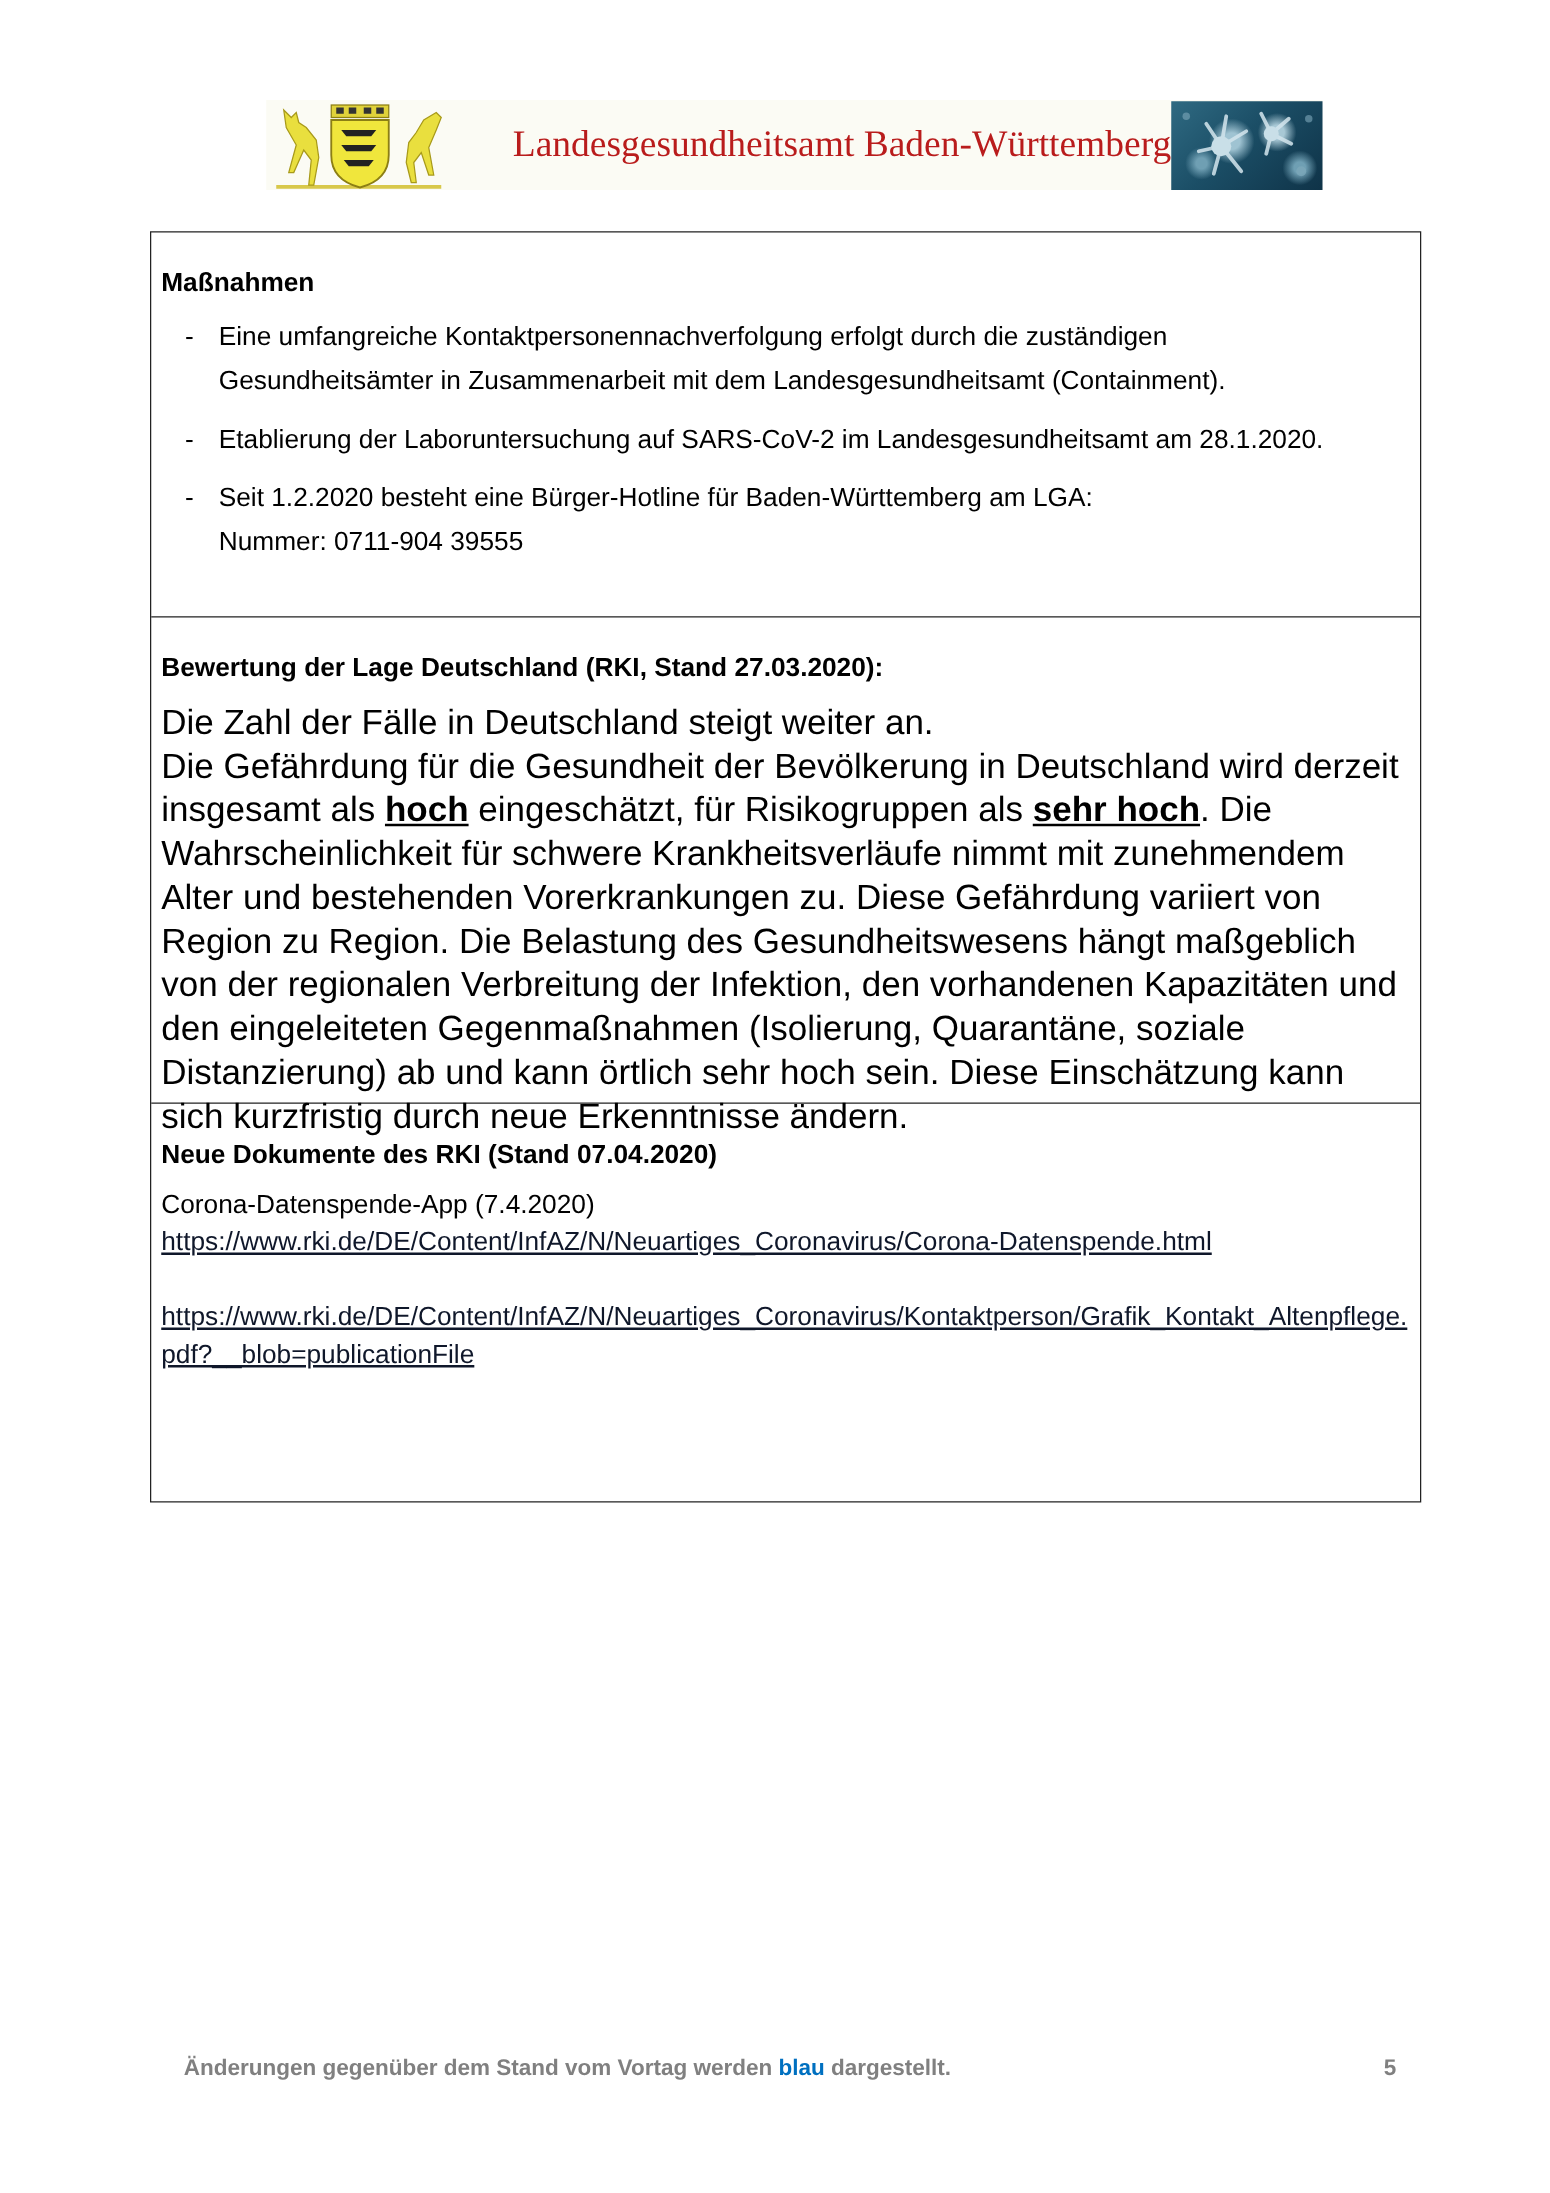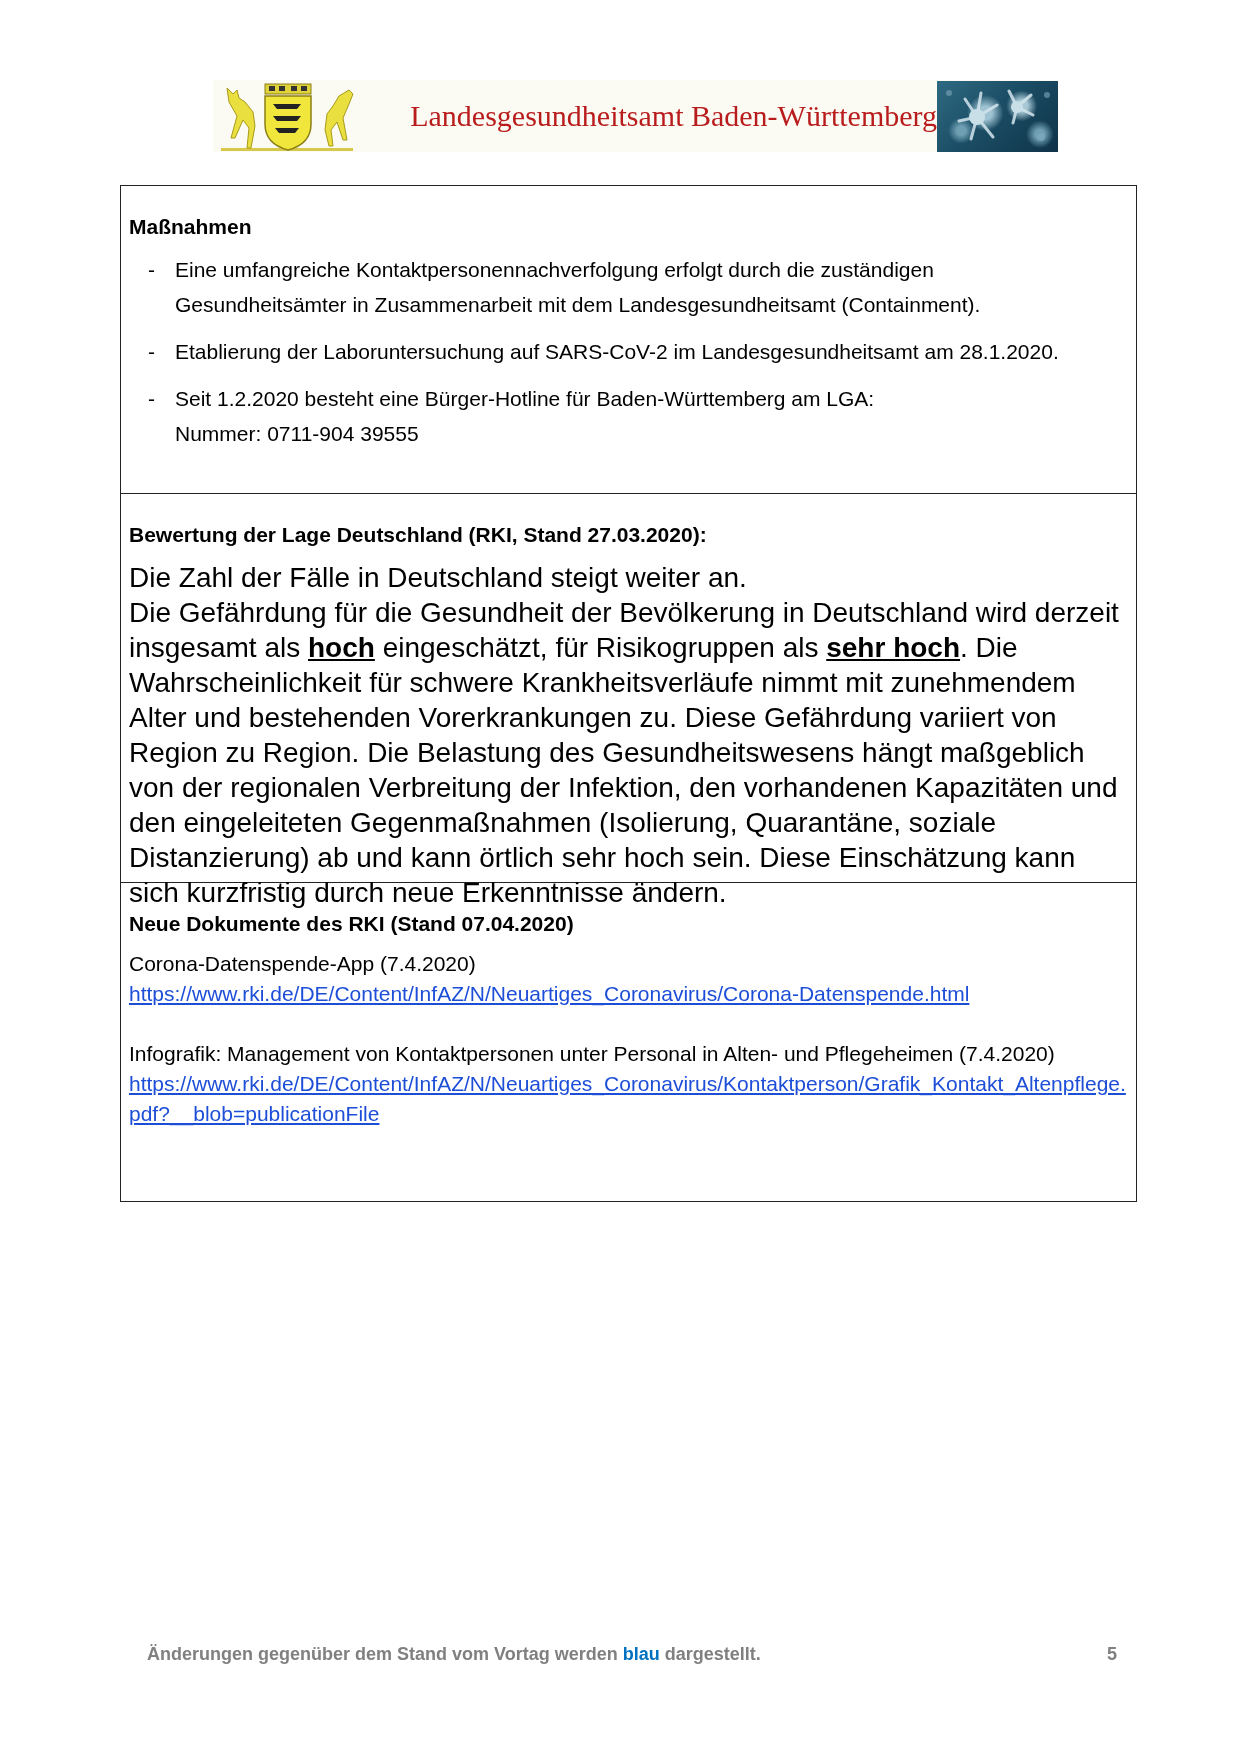--- a/index.html
+++ b/index.html
@@ -41,21 +41,21 @@
     .sec1 { height: 308px; padding-top: 24px; }
     .sec2 { height: 389px; padding-top: 24px; }
     .sec3 { height: 318px; padding-top: 24px; }
     .sec-heading { font-weight: bold; font-size: 21px; line-height: 34px; margin: 0 0 8px 0; }
     .bullets { list-style: none; margin: 0; padding: 0; }
     .bullets li { position: relative; padding-left: 46px; font-size: 21px; line-height: 35px; margin-bottom: 12px; }
     .bullets li .dash { position: absolute; left: 19px; top: 0; }
     .para { font-size: 28px; line-height: 35px; margin: 0; }
     .para b { font-weight: bold; text-decoration: underline; }
     .doc-entry { font-size: 21px; line-height: 30px; margin: 0 0 30px 0; }
-    .doc-entry .link { color: #1d4ed8; text-decoration: underline; display: block; word-break: break-all; }
+    .doc-entry .link { color: #0f172a; text-decoration: underline; display: block; word-break: break-all; }
 
     .footer {
       position: absolute; left: 147px; top: 1644px; width: 970px;
       font-size: 18px; font-weight: bold; color: #808080; display: flex; justify-content: space-between;
     }
     .footer .blue { color: #0070c0; }
   </style>
 </head>
 <body>
 
@@ -133,21 +133,20 @@
     </p>
   </div>
 
   <div class="section sec3">
     <div class="sec-heading">Neue Dokumente des RKI (Stand 07.04.2020)</div>
     <div class="doc-entry">
       <span>Corona-Datenspende-App (7.4.2020)</span>
       <a class="link">https://www.rki.de/DE/Content/InfAZ/N/Neuartiges_Coronavirus/Corona-Datenspende.html</a>
     </div>
     <div class="doc-entry">
-      <span>Infografik: Management von Kontaktpersonen unter Personal in Alten- und Pflegeheimen (7.4.2020)</span>
       <a class="link">https://www.rki.de/DE/Content/InfAZ/N/Neuartiges_Coronavirus/Kontaktperson/Grafik_Kontakt_Altenpflege.pdf?__blob=publicationFile</a>
     </div>
   </div>
 </div>
 
 <div class="footer">
   <span><span>Änderungen gegenüber dem Stand vom Vortag werden </span><span class="blue">blau</span><span> dargestellt.</span></span>
   <span>5</span>
 </div>
 

